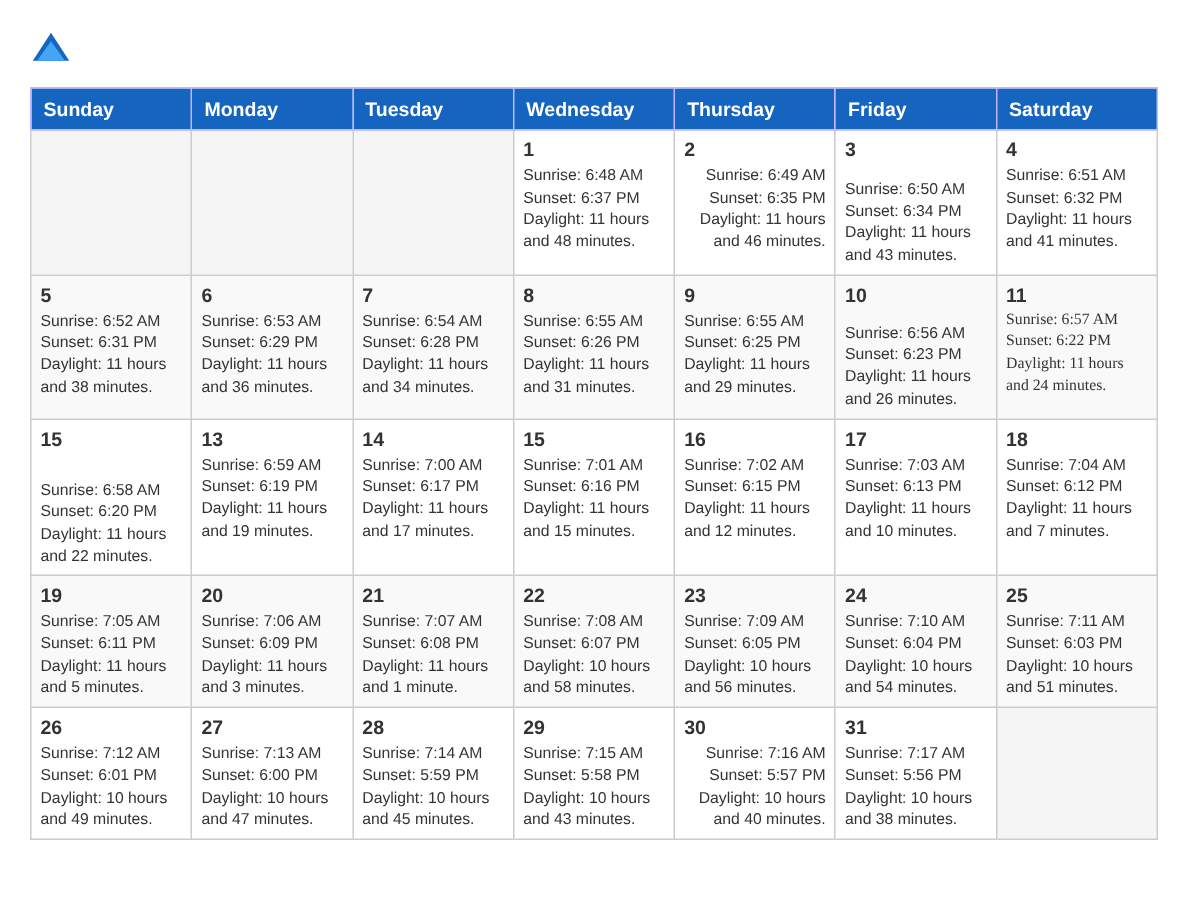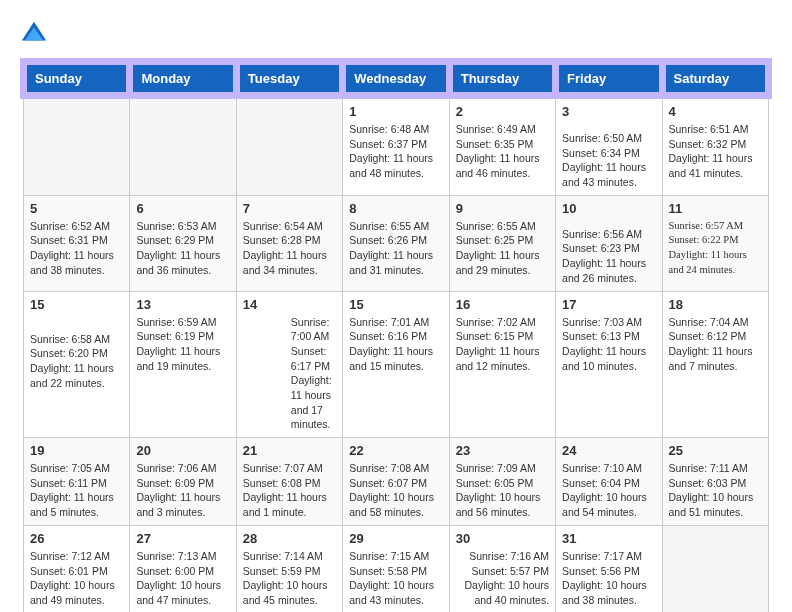--- a/index.html
+++ b/index.html
@@ -48,21 +48,21 @@
       width: 100%;
       border-collapse: collapse;
       border: 1px solid #ccc;
     }
     .calendar th {
       background-color: #1565C0;
       color: #fff;
       text-align: left;
       padding: 6px 8px;
       font-size: 13px;
-      border: 7px solid #c4b5fd;
+      border: 1px solid #c4b5fd;
     }
     .calendar td {
       vertical-align: top;
       border: 1px solid #ccc;
       padding: 5px 6px;
       width: calc(100% / 7);
       height: 88px;
       font-size: 11px;
       color: #333;
       background: #fff;
@@ -123,21 +123,21 @@
         <td class="empty-cell"></td>
         <td>
           <div class="day-number">1</div>
           <div class="day-info" style="white-space: pre-line;">Sunrise: 6:48 AM
 Sunset: 6:37 PM
 Daylight: 11 hours
 and 48 minutes.</div>
         </td>
         <td>
           <div class="day-number">2</div>
-          <div class="day-info" style="white-space: pre-line;">Sunrise: 6:49 AM
+          <div class="day-info" style="white-space: pre-line; text-align: right;">Sunrise: 6:49 AM
 Sunset: 6:35 PM
 Daylight: 11 hours
 and 46 minutes.</div>
         </td>
         <td>
           <div class="day-number">3</div>
           <div class="day-info" style="white-space: pre-line; margin-top: 12px;">Sunrise: 6:50 AM
 Sunset: 6:34 PM
 Daylight: 11 hours
 and 43 minutes.</div>
@@ -211,21 +211,21 @@
         </td>
         <td>
           <div class="day-number">13</div>
           <div class="day-info" style="white-space: pre-line;">Sunrise: 6:59 AM
 Sunset: 6:19 PM
 Daylight: 11 hours
 and 19 minutes.</div>
         </td>
         <td>
           <div class="day-number">14</div>
-          <div class="day-info" style="white-space: pre-line; margin-left: 48px;">Sunrise: 7:00 AM
+          <div class="day-info" style="white-space: pre-line;">Sunrise: 7:00 AM
 Sunset: 6:17 PM
 Daylight: 11 hours
 and 17 minutes.</div>
         </td>
         <td>
           <div class="day-number">15</div>
           <div class="day-info" style="white-space: pre-line;">Sunrise: 7:01 AM
 Sunset: 6:16 PM
 Daylight: 11 hours
 and 15 minutes.</div>

